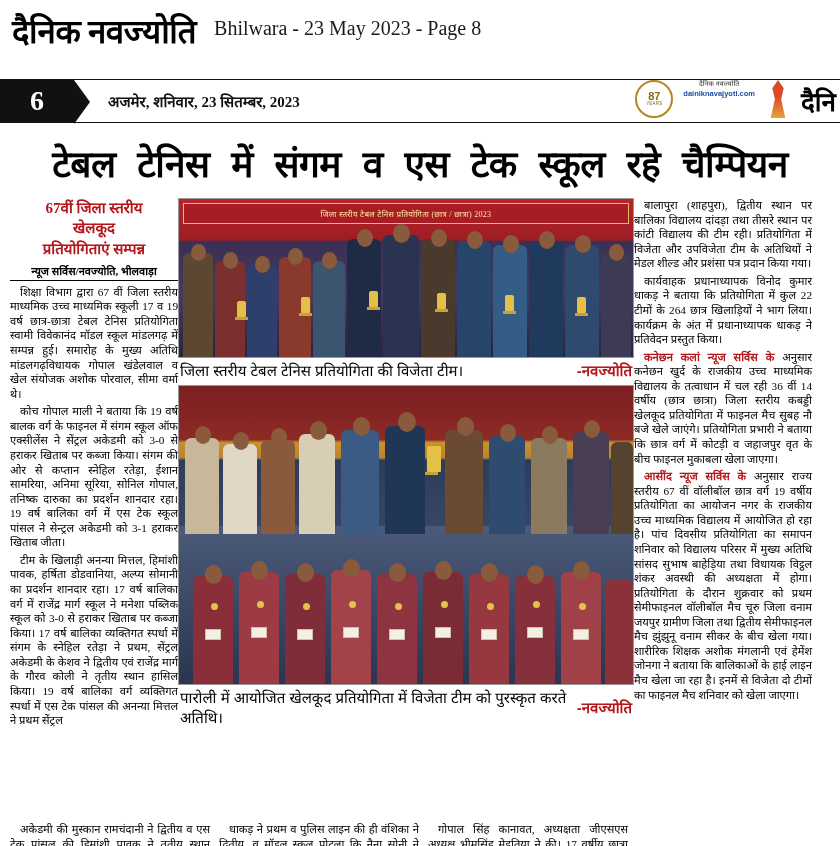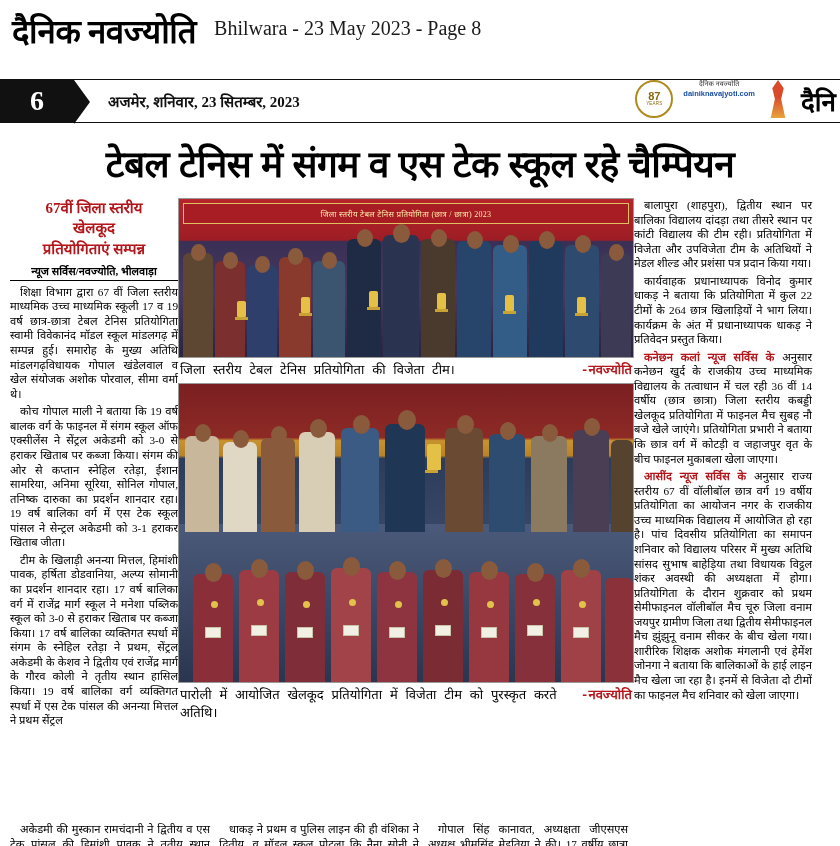--- a/index.html
+++ b/index.html
@@ -101,21 +101,21 @@
   .badge-text .site { font-size: 7.5px; color: #1a4fa0; font-weight: bold; }
   .strip-rightword {
     font-family: "Liberation Serif", serif;
     font-size: 26px; font-weight: bold;
     display: flex; align-items: center;
     padding-right: 4px;
   }
 
   
   .headline {
-    font-family: Liberation Sans, sans-serif;
+    font-family: Liberation Mono, monospace;
     font-weight: bold;
     font-size: 37px;
     text-align: center;
     padding: 14px 6px 10px 6px;
     letter-spacing: -0.5px;
     white-space: nowrap;
   }
 
   
   .body-area {
@@ -165,23 +165,24 @@
     position: relative;
     width: 100%;
     border: 1px solid #999;
     overflow: hidden;
   }
   .photo-1 { height: 160px; }
   .photo-2 { height: 300px; }
   .caption {
     display: flex;
     justify-content: space-between;
-    font-family: Liberation Mono, monospace;
-    font-size: 13px;
+    font-family: Liberation Sans, sans-serif;
+    font-size: 15px;
     padding: 2px 2px 5px 2px;
+    align-items: center;
   }
   .caption .credit { color: #b4161b; font-weight: bold; }
 
   
   .ph-bg { position:absolute; inset:0; }
   .p1-bg { background: linear-gradient(180deg,#b8242b 0%,#9d1d24 26%,#3a2f55 27%,#46395f 60%,#2a2340 100%); }
   .p1-banner {
     position:absolute; top:4px; left:4px; right:4px; height:21px;
     background:#a81c24; border:1px solid #e0c060;
     color:#ffe9a8; font-family:"Liberation Serif",serif; font-size:8px;

